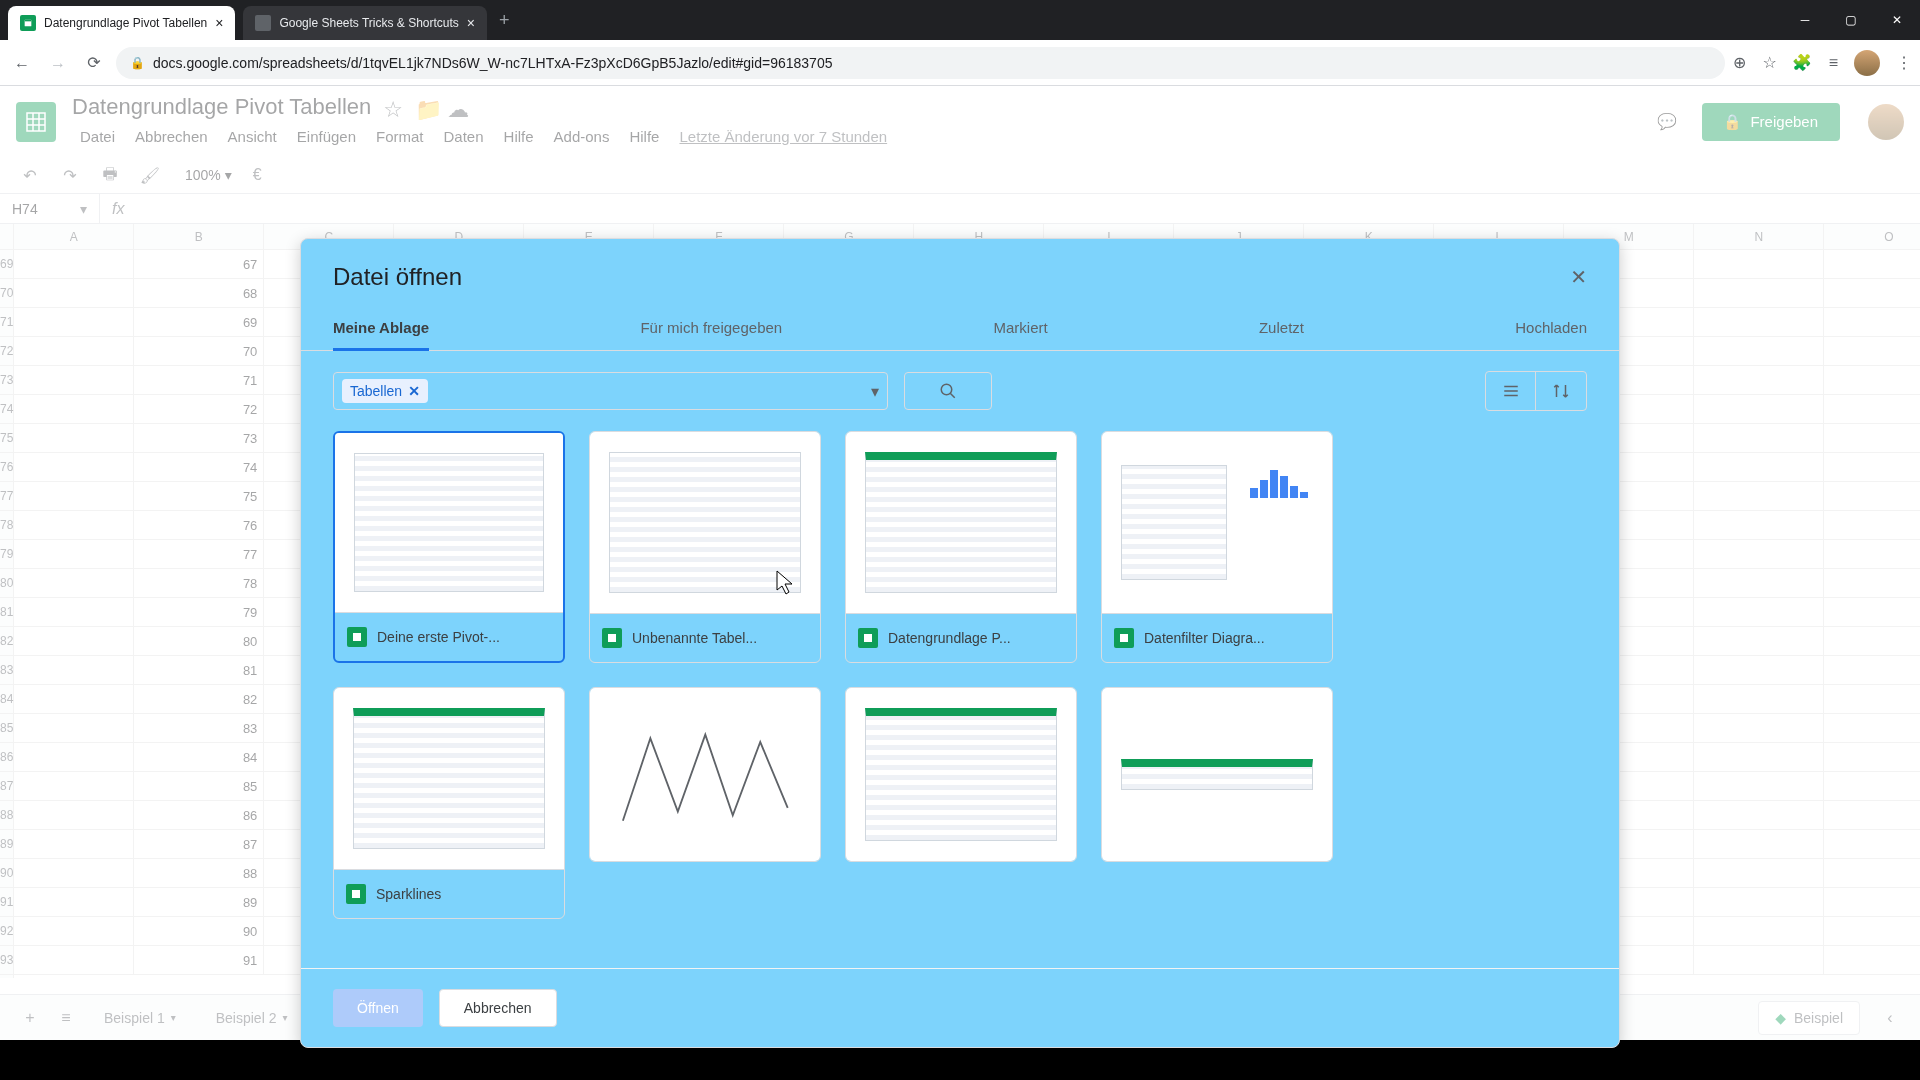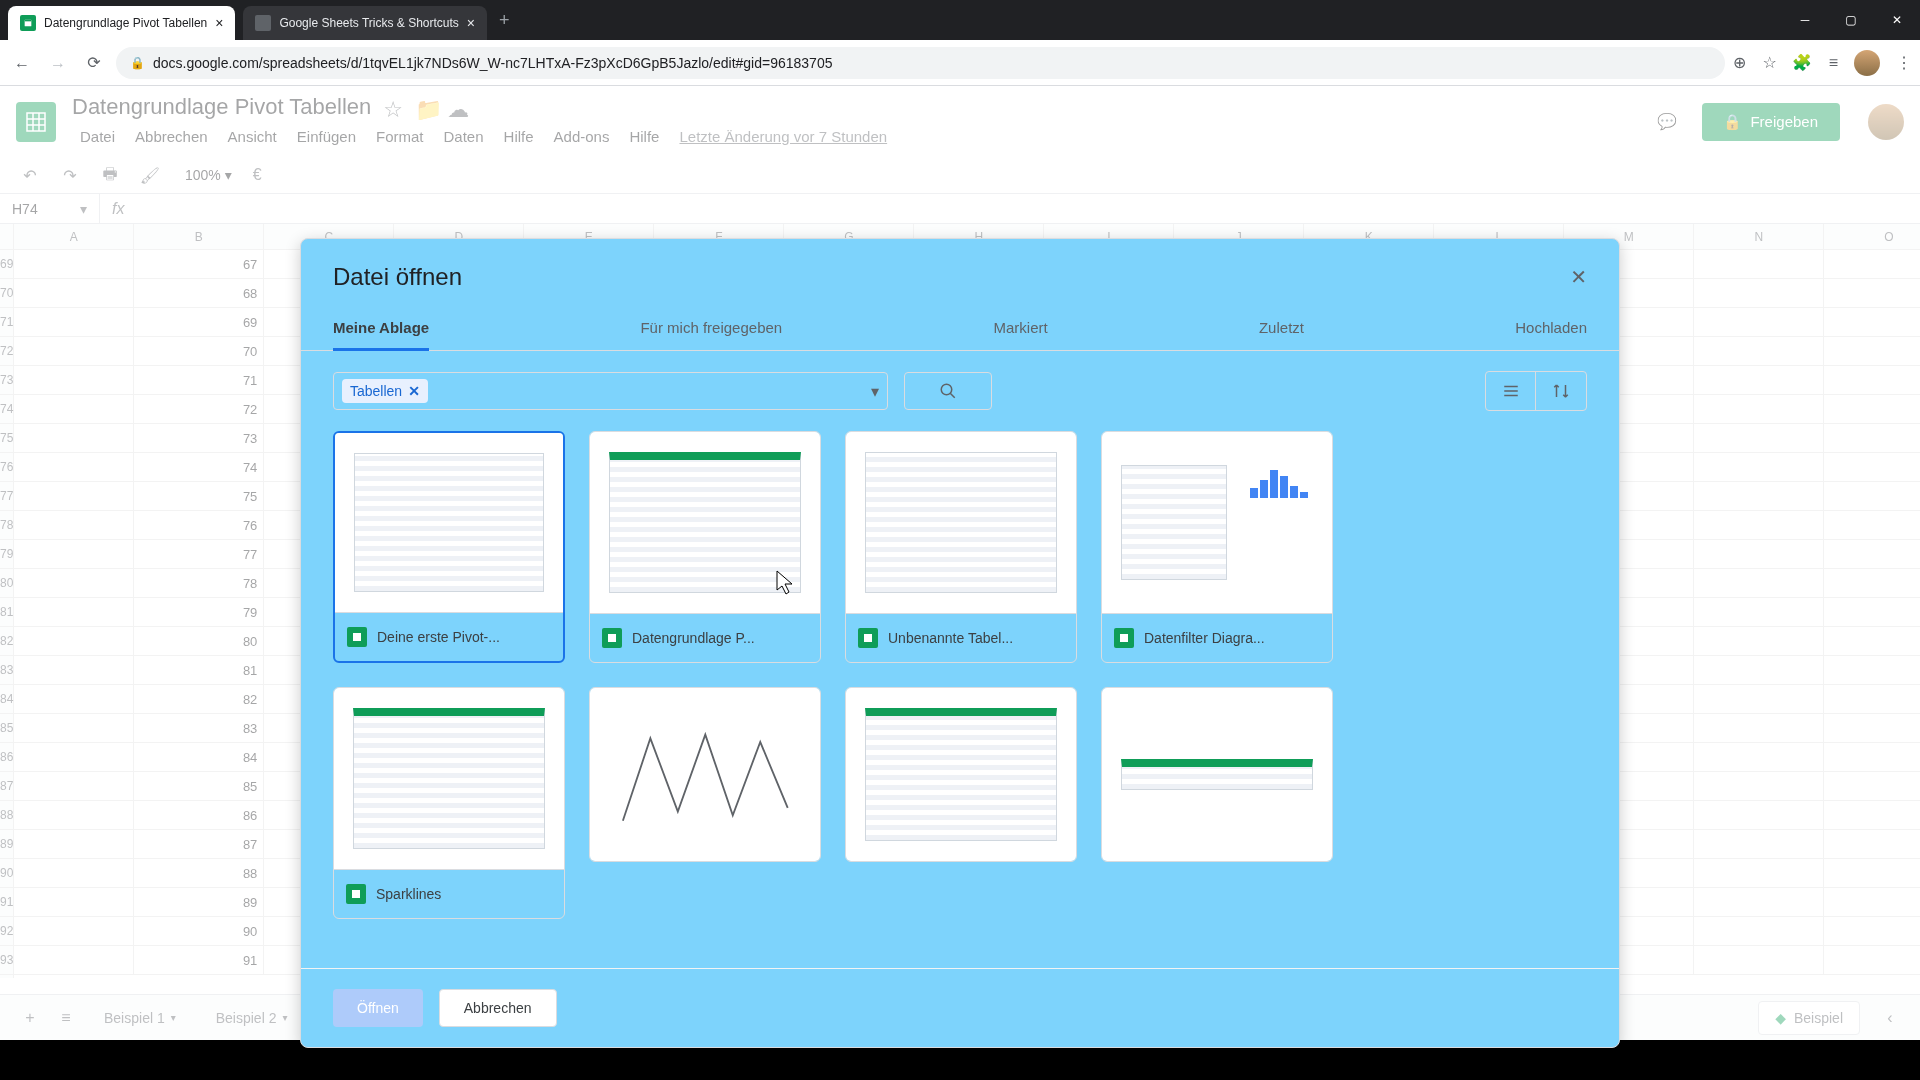--- a/index.html
+++ b/index.html
@@ -748,42 +748,42 @@
               <div class="file-icon">
                 <svg viewBox="0 0 24 24">
                   <rect x="4" y="4" width="16" height="16" fill="#fff"></rect>
                 </svg>
               </div>
               <div class="file-name">Deine erste Pivot-...</div>
             </div>
           </div>
           <div class="file-card">
             <div class="file-thumb">
+              <div class="thumb-table"></div>
+            </div>
+            <div class="file-footer">
+              <div class="file-icon">
+                <svg viewBox="0 0 24 24">
+                  <rect x="4" y="4" width="16" height="16" fill="#fff"></rect>
+                </svg>
+              </div>
+              <div class="file-name">Unbenannte Tabel...</div>
+            </div>
+          </div>
+          <div class="file-card">
+            <div class="file-thumb">
               <div class="thumb-table green-header"></div>
             </div>
             <div class="file-footer">
               <div class="file-icon">
                 <svg viewBox="0 0 24 24">
                   <rect x="4" y="4" width="16" height="16" fill="#fff"></rect>
                 </svg>
               </div>
               <div class="file-name">Datengrundlage P...</div>
-            </div>
-          </div>
-          <div class="file-card">
-            <div class="file-thumb">
-              <div class="thumb-table"></div>
-            </div>
-            <div class="file-footer">
-              <div class="file-icon">
-                <svg viewBox="0 0 24 24">
-                  <rect x="4" y="4" width="16" height="16" fill="#fff"></rect>
-                </svg>
-              </div>
-              <div class="file-name">Unbenannte Tabel...</div>
             </div>
           </div>
           <div class="file-card">
             <div class="file-thumb">
               <div class="thumb-chart">
                 <div class="thumb-table" style="width:55%;height:100%;position:absolute;left:0"></div>
                 <div class="thumb-bars">
                   <div class="tb-bar" style="height:10px"></div>
                   <div class="tb-bar" style="height:18px"></div>
                   <div class="tb-bar" style="height:28px"></div>

